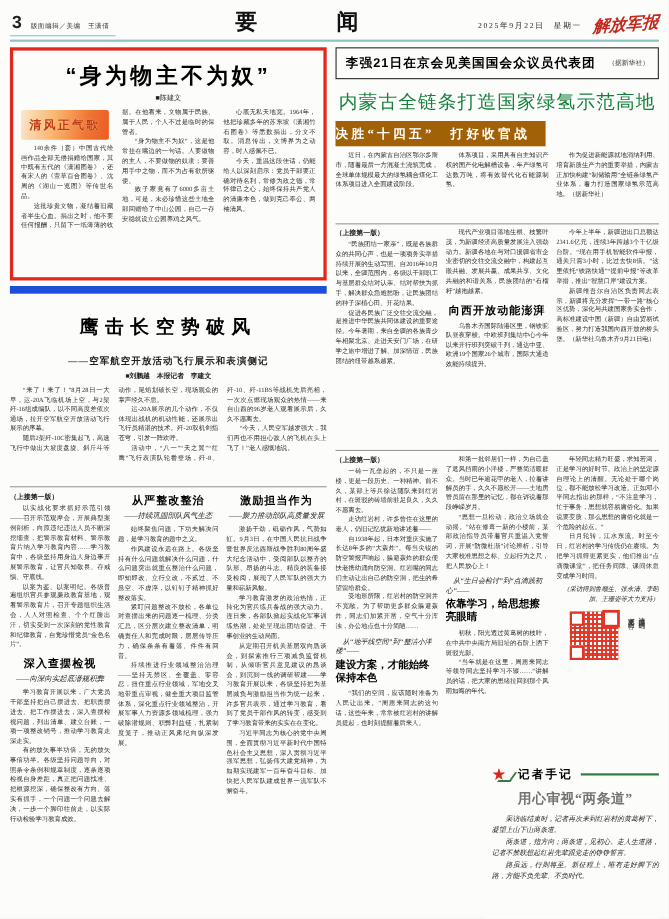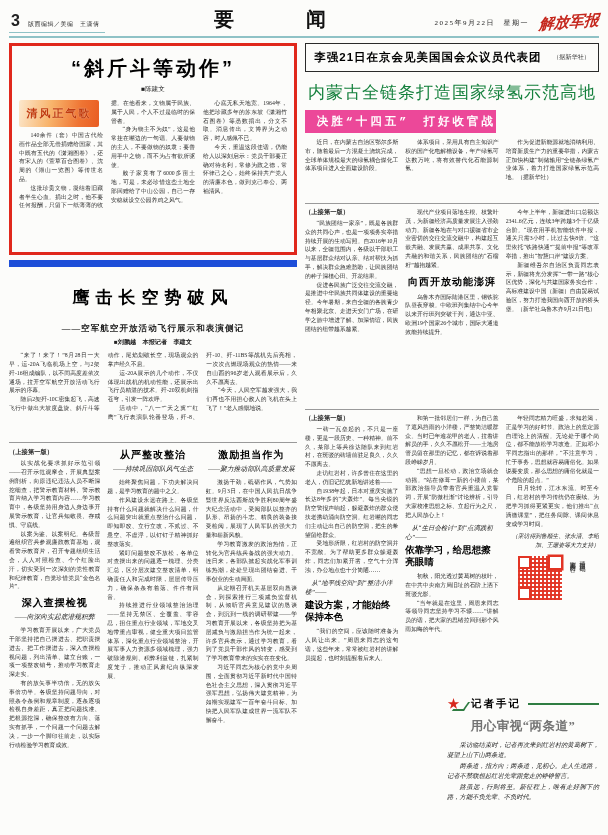--- a/index.html
+++ b/index.html
@@ -41,21 +41,21 @@
   .education .col{height:100%;}
   .sh{text-align:center;margin:5px 0 4px 0;break-inside:avoid;}
   .sh .sh-t{font-family:"Liberation Sans","DejaVu Sans",sans-serif;font-weight:bold;font-size:10px;letter-spacing:1px;display:block;color:#000;}
   .sh .sh-k{font-size:6.8px;font-style:italic;display:block;margin-top:2px;}
   .sh.top{margin-top:0;}
   
   .liqiang{border:1.5px solid #2a2a2a;padding:6px 8px;display:flex;align-items:center;gap:11px;}
   .lq-h{flex:1;text-align:center;font-family:"Liberation Sans","DejaVu Sans",sans-serif;font-weight:bold;font-size:11.5px;letter-spacing:1px;color:#000;}
   .lq-s{font-size:6.2px;color:#333;white-space:nowrap;}
   .hy-title{text-align:center;font-family:"Liberation Sans","DejaVu Sans",sans-serif;font-weight:normal;font-size:17px;letter-spacing:1px;margin:9px 0 6px 0;color:#15803d;}
-  .hy-banner{width:65%;background:#ec4899;color:#fff;font-family:Liberation Mono, monospace;font-weight:bold;font-size:11.5px;letter-spacing:3px;text-align:right;padding:4px 0;margin-bottom:5px;}
+  .hy-banner{width:65%;background:#a16207;color:#fff;font-family:Liberation Serif, serif;font-weight:bold;font-size:11.5px;letter-spacing:3px;text-align:left;padding:4px 0;margin-bottom:5px;}
   .hy-body{column-count:3;column-gap:7px;height:60px;overflow:hidden;}
   .xinjiang{height:196px;}
   .xinjiang .col{height:100%;}
   .hongyan{position:relative;height:432px;}
   .hongyan .col{height:100%;}
   .sh2{margin:4px 0;break-inside:avoid;}
   .sh2 .sh-k{font-size:6.4px;font-style:italic;display:block;text-indent:1em;}
   .sh2 .sh-t{font-family:"Liberation Sans","DejaVu Sans",sans-serif;font-weight:bold;font-size:9.5px;display:block;margin-top:2px;line-height:1.3;color:#000;}
   .credit{font-size:5.8px;font-style:italic;text-align:right;margin-top:4px;line-height:1.5;}
   .qr-wrap{display:flex;gap:5px;margin-top:6px;justify-content:center;}
@@ -92,21 +92,21 @@
       <span class="date">2025年9月22日　星期一</span>
       <span class="masthead">解放军报</span>
     </div>
   </header>
 
   <main class="content">
 
     <section class="lcol">
 
       <article class="featured">
-        <h1 class="f-title">“斜斤斗等动作”</h1>
+        <h1 class="f-title">“身为物主不为奴”</h1>
         <div class="f-byline">■陈建文</div>
         <div class="f-body tiny">
           <div class="badge">清风正气歌</div>
           <div>
               <p>140余件（套）中国古代绘画作品全部无偿捐赠给国家，其中既有五代的《潇湘图卷》，还有宋人的《萱草百合图卷》、沈周的《湖山一览图》等传世名品。</p>
               <p>这批珍贵文物，凝结着旧藏者半生心血。捐出之时，他不要任何报酬，只留下一纸薄薄的收据。在他看来，文物属于民族、属于人民，个人不过是临时的保管者。</p>
               <p>“身为物主不为奴”，这是他常挂在嘴边的一句话。人要做物的主人，不要做物的奴隶；要善用手中之物，而不为占有欲所驱使。</p>
               <p>败子家竟有了6000多亩土地，可是，未必珍惜这些土地全部回赠给了中山公园，自己一存安稳就设立公园养鸡之风气。</p>
               <p>心底无私天地宽。1964年，他把珍藏多年的苏东坡《潇湘竹石图卷》等悉数捐出，分文不取。消息传出，文博界为之动容，时人感佩不已。</p>
               <p>今天，重温这段佳话，仍能给人以深刻启示：党员干部要正确对待名利，常修为政之德，常怀律己之心，始终保持共产党人的清廉本色，做到克己奉公、两袖清风。</p>

